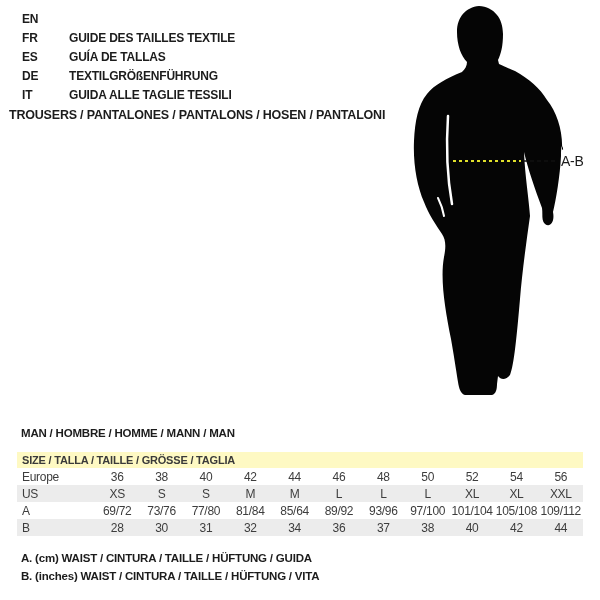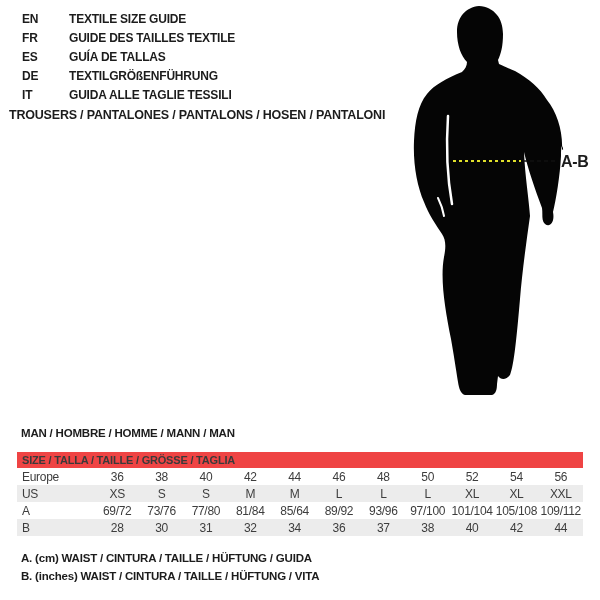--- a/index.html
+++ b/index.html
@@ -15,21 +15,21 @@
   .lang-label{font-weight:700;font-size:12px;letter-spacing:-0.2px;}
   
   .garment-title{
     position:absolute;left:9px;top:108px;
     font-weight:700;font-size:12.5px;letter-spacing:-0.2px;
   }
   
   .figure-wrap{position:absolute;left:395px;top:4px;width:205px;height:395px;}
   .ab-label{
     position:absolute;left:561px;top:153px;
-    font-weight:700;font-size:16px;letter-spacing:-0.3px;
+    font-weight:400;font-size:14px;letter-spacing:-0.3px;
   }
   
   .section-title{
     position:absolute;left:21px;top:427px;
     font-weight:700;font-size:11.5px;letter-spacing:-0.2px;
   }
   
   .table-wrap{position:absolute;left:17px;top:452px;width:566px;}
   table{border-collapse:collapse;width:100%;table-layout:fixed;}
   .size-header-bar td{
@@ -46,21 +46,20 @@
   
   .notes{position:absolute;left:21px;top:549px;}
   .note-line{font-weight:700;font-size:11.5px;line-height:18px;letter-spacing:-0.2px;}
 </style>
 </head>
 <body>
 
 <div class="lang-block">
     <div class="lang-row">
       <span class="lang-code">EN</span>
-      <span class="lang-label">TEXTILE SIZE GUIDE</span>
     </div>
     <div class="lang-row">
       <span class="lang-code">FR</span>
       <span class="lang-label">GUIDE DES TAILLES TEXTILE</span>
     </div>
     <div class="lang-row">
       <span class="lang-code">ES</span>
       <span class="lang-label">GUÍA DE TALLAS</span>
     </div>
     <div class="lang-row">
@@ -125,21 +124,21 @@
 <div class="section-title">MAN / HOMBRE / HOMME / MANN / MAN</div>
 
 <div class="table-wrap">
   <table>
     <colgroup>
       <col class="label-col">
       <col span="11">
     </colgroup>
     <thead>
       <tr class="size-header-bar">
-        <td colspan="12" style="background: #ef4444;">SIZE / TALLA / TAILLE / GRÖSSE / TAGLIA</td>
+        <td colspan="12" style="background: #fef9c3;">SIZE / TALLA / TAILLE / GRÖSSE / TAGLIA</td>
       </tr>
     </thead>
     <tbody id="size-table-body">
         <tr>
           <td class="row-label">Europe</td>
           <td>36</td>
           <td>38</td>
           <td>40</td>
           <td>42</td>
           <td>44</td>

